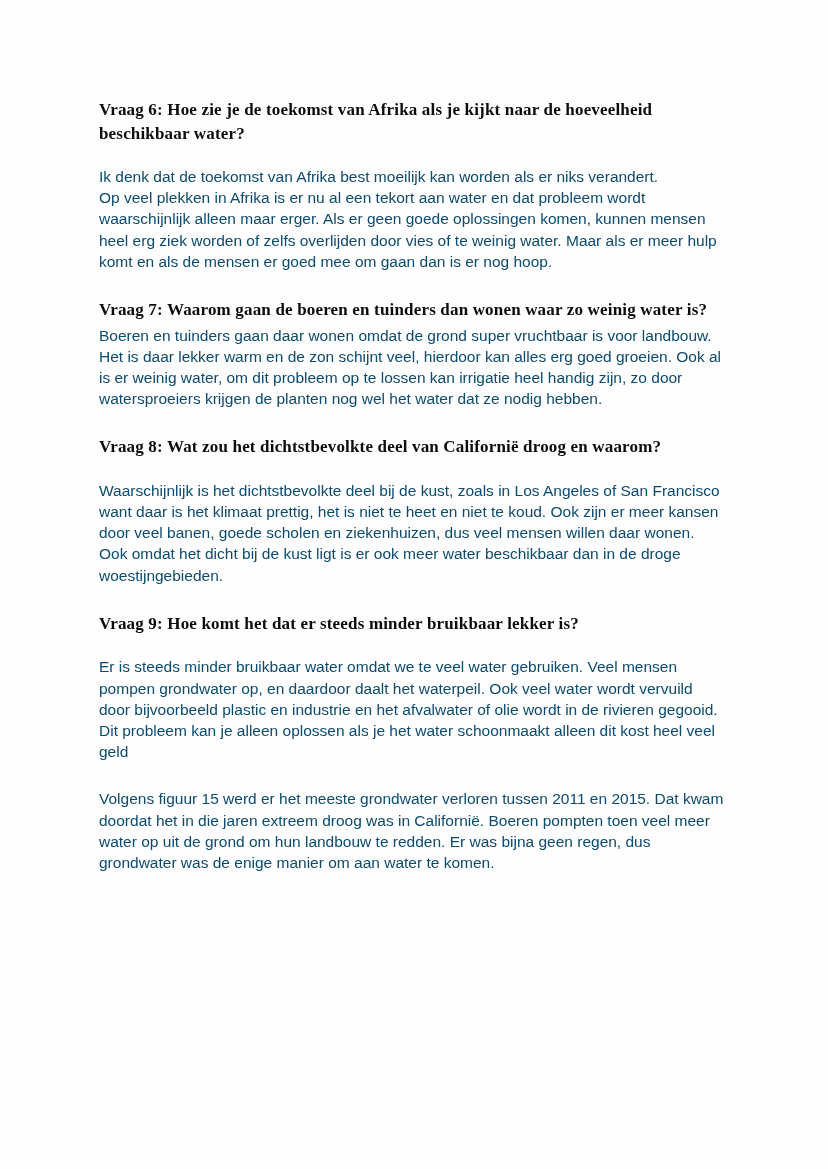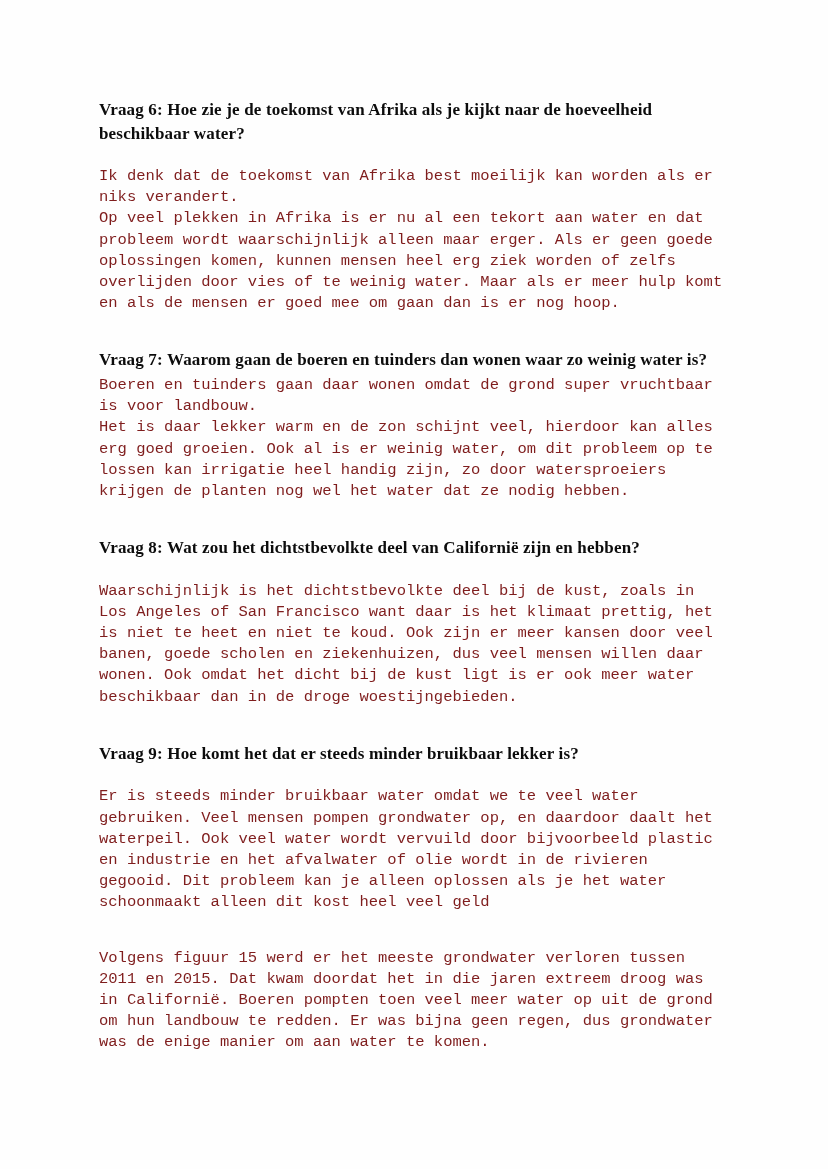--- a/index.html
+++ b/index.html
@@ -26,41 +26,41 @@
   .content {
     position: absolute;
     left: 99px;
     top: 98px;
     width: 626px;
   }
   .qa-block {
     margin: 0 0 0 0;
   }
   .qa-block.spaced-top {
-    margin-top: 34px;
+    margin-top: 26px;
   }
   h2.q-heading {
     font-family: "Liberation Serif", "DejaVu Serif", serif;
     font-size: 17px;
     font-weight: bold;
     line-height: 23.5px;
     letter-spacing: 0.01em;
     margin: 0;
     padding: 0;
     color: #0c0c0c;
     text-align: left;
   }
   p.q-body {
-    font-family: Liberation Mono, monospace;
+    font-family: Liberation Sans, sans-serif;
     font-size: 15.5px;
     font-weight: normal;
     line-height: 21.2px;
     margin: 0;
     padding: 0;
-    color: #7f1d1d;
+    color: #0c4a6e;
     text-align: left;
     white-space: pre-line;
   }
   p.gap-large {
     margin-top: 21px;
   }
   p.gap-small {
     margin-top: 3px;
   }
 </style>
@@ -76,21 +76,21 @@
 Op veel plekken in Afrika is er nu al een tekort aan water en dat probleem wordt waarschijnlijk alleen maar erger. Als er geen goede oplossingen komen, kunnen mensen heel erg ziek worden of zelfs overlijden door vies of te weinig water. Maar als er meer hulp komt en als de mensen er goed mee om gaan dan is er nog hoop.</p>
     </section>
 
     <section class="qa-block spaced-top">
       <h2 class="q-heading">Vraag 7: Waarom gaan de boeren en tuinders dan wonen waar zo weinig water is?</h2>
       <p class="q-body gap-small">Boeren en tuinders gaan daar wonen omdat de grond super vruchtbaar is voor landbouw.
 Het is daar lekker warm en de zon schijnt veel, hierdoor kan alles erg goed groeien. Ook al is er weinig water, om dit probleem op te lossen kan irrigatie heel handig zijn, zo door watersproeiers krijgen de planten nog wel het water dat ze nodig hebben.</p>
     </section>
 
     <section class="qa-block spaced-top">
-      <h2 class="q-heading">Vraag 8: Wat zou het dichtstbevolkte deel van Californië zijn en hebben?</h2>
+      <h2 class="q-heading">Vraag 8: Wat zou het dichtstbevolkte deel van Californië droog en waarom?</h2>
       <p class="q-body gap-large">Waarschijnlijk is het dichtstbevolkte deel bij de kust, zoals in Los Angeles of San Francisco want daar is het klimaat prettig, het is niet te heet en niet te koud. Ook zijn er meer kansen door veel banen, goede scholen en ziekenhuizen, dus veel mensen willen daar wonen. Ook omdat het dicht bij de kust ligt is er ook meer water beschikbaar dan in de droge woestijngebieden.</p>
     </section>
 
     <section class="qa-block spaced-top">
       <h2 class="q-heading">Vraag 9: Hoe komt het dat er steeds minder bruikbaar lekker is?</h2>
       <p class="q-body gap-large">Er is steeds minder bruikbaar water omdat we te veel water gebruiken. Veel mensen pompen grondwater op, en daardoor daalt het waterpeil. Ook veel water wordt vervuild door bijvoorbeeld plastic en industrie en het afvalwater of olie wordt in de rivieren gegooid. Dit probleem kan je alleen oplossen als je het water schoonmaakt alleen dit kost heel veel geld</p>
     </section>
 
     <section class="qa-block spaced-top">
       <p class="q-body gap-small">Volgens figuur 15 werd er het meeste grondwater verloren tussen 2011 en 2015. Dat kwam doordat het in die jaren extreem droog was in Californië. Boeren pompten toen veel meer water op uit de grond om hun landbouw te redden. Er was bijna geen regen, dus grondwater was de enige manier om aan water te komen.</p>

